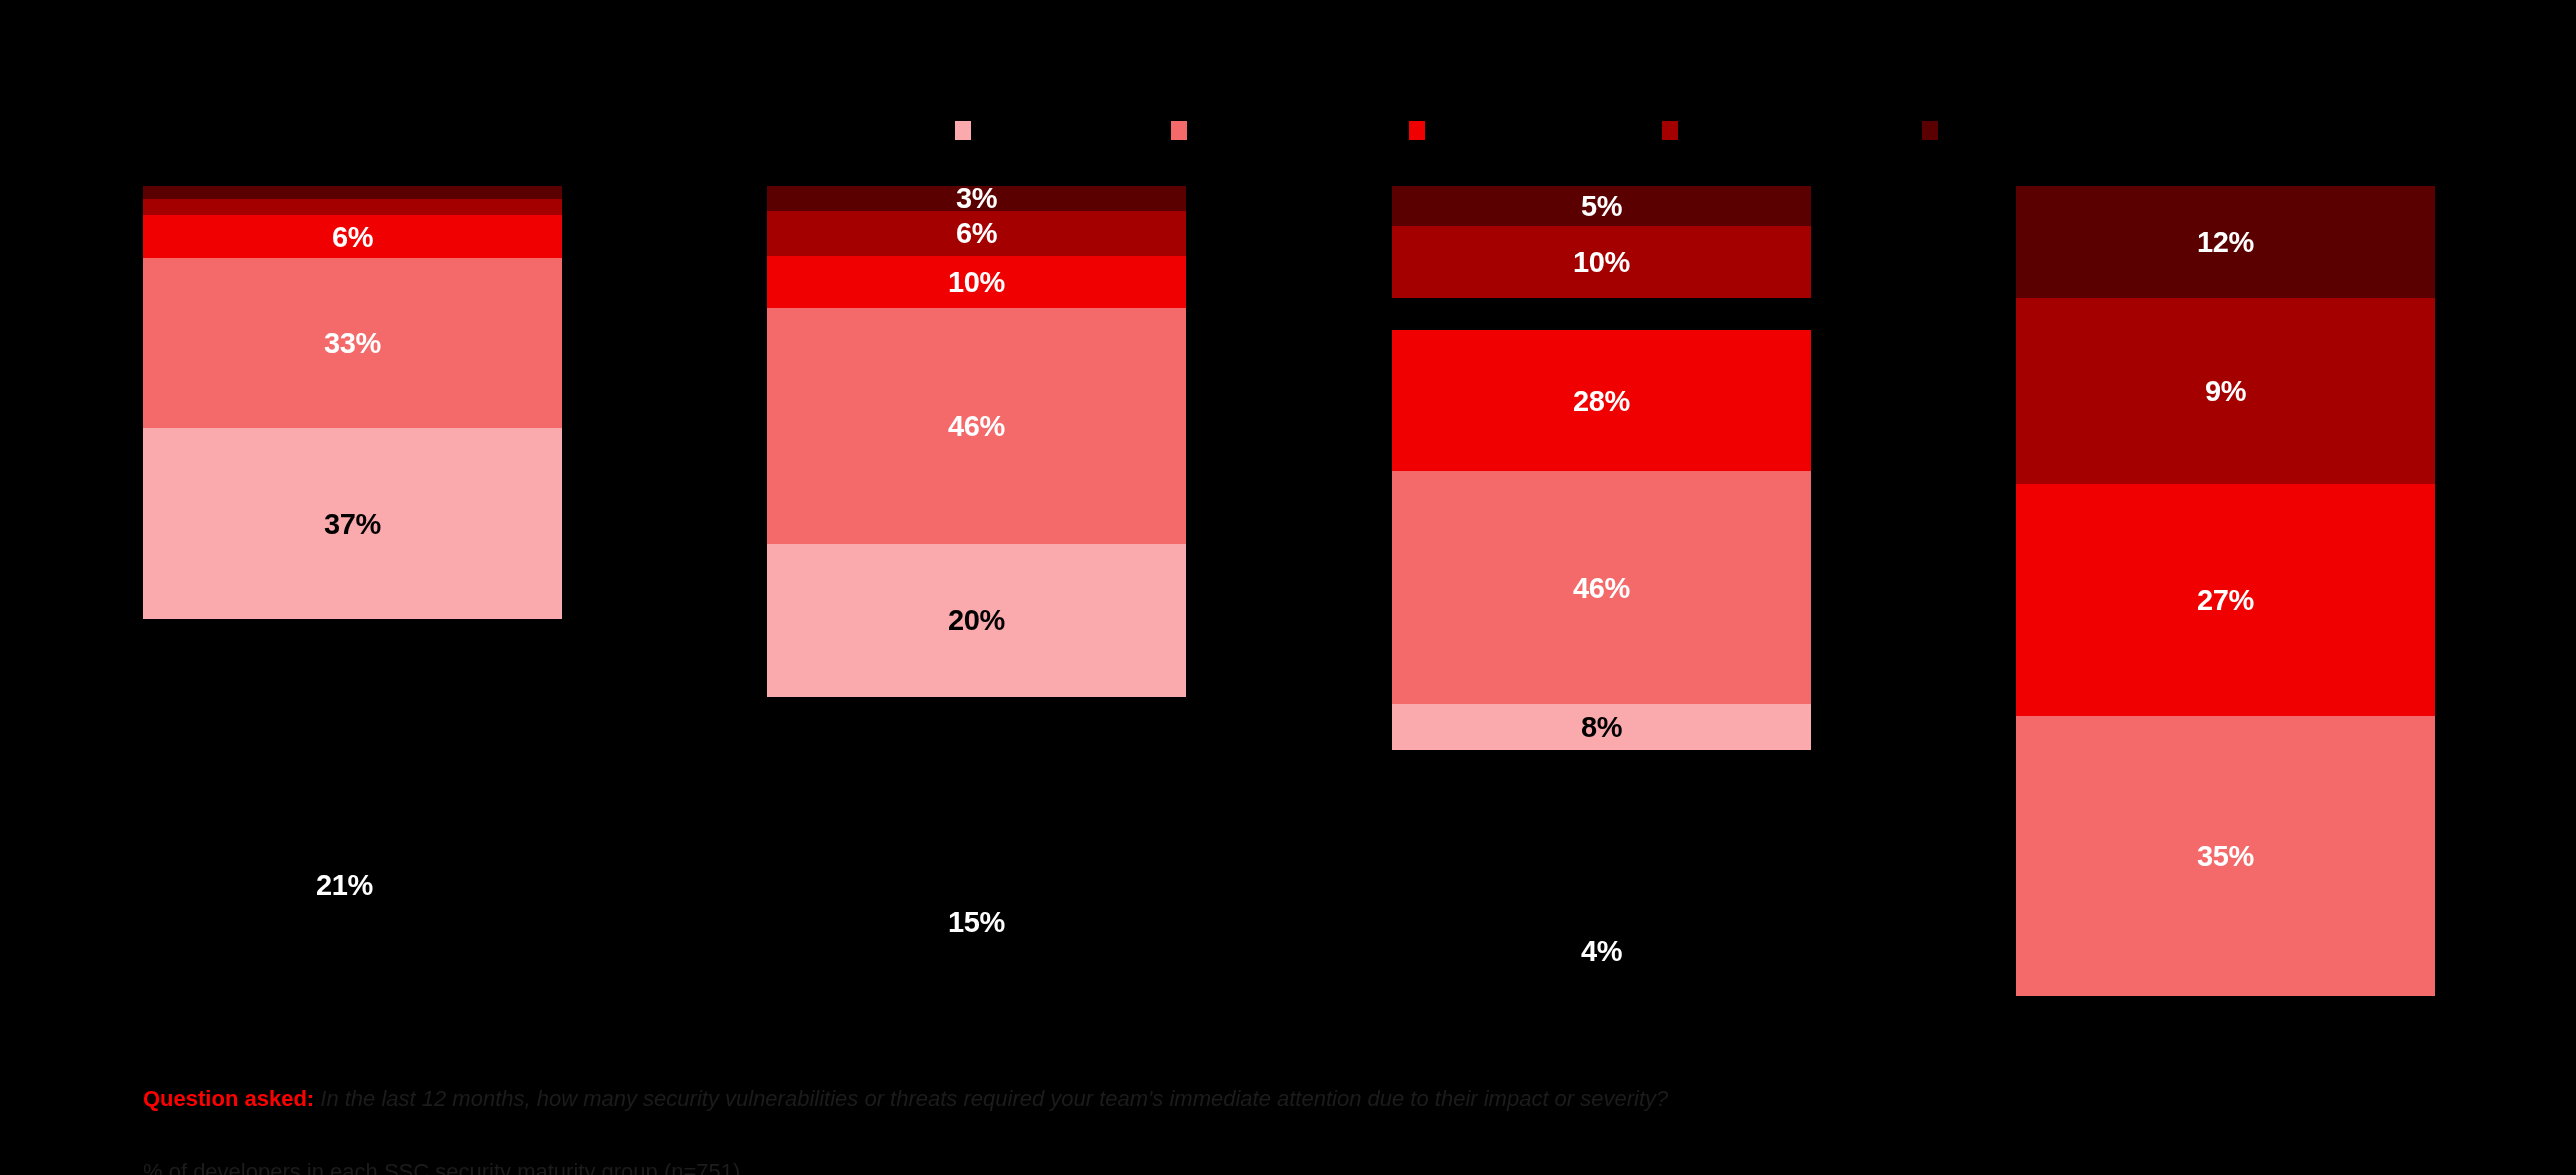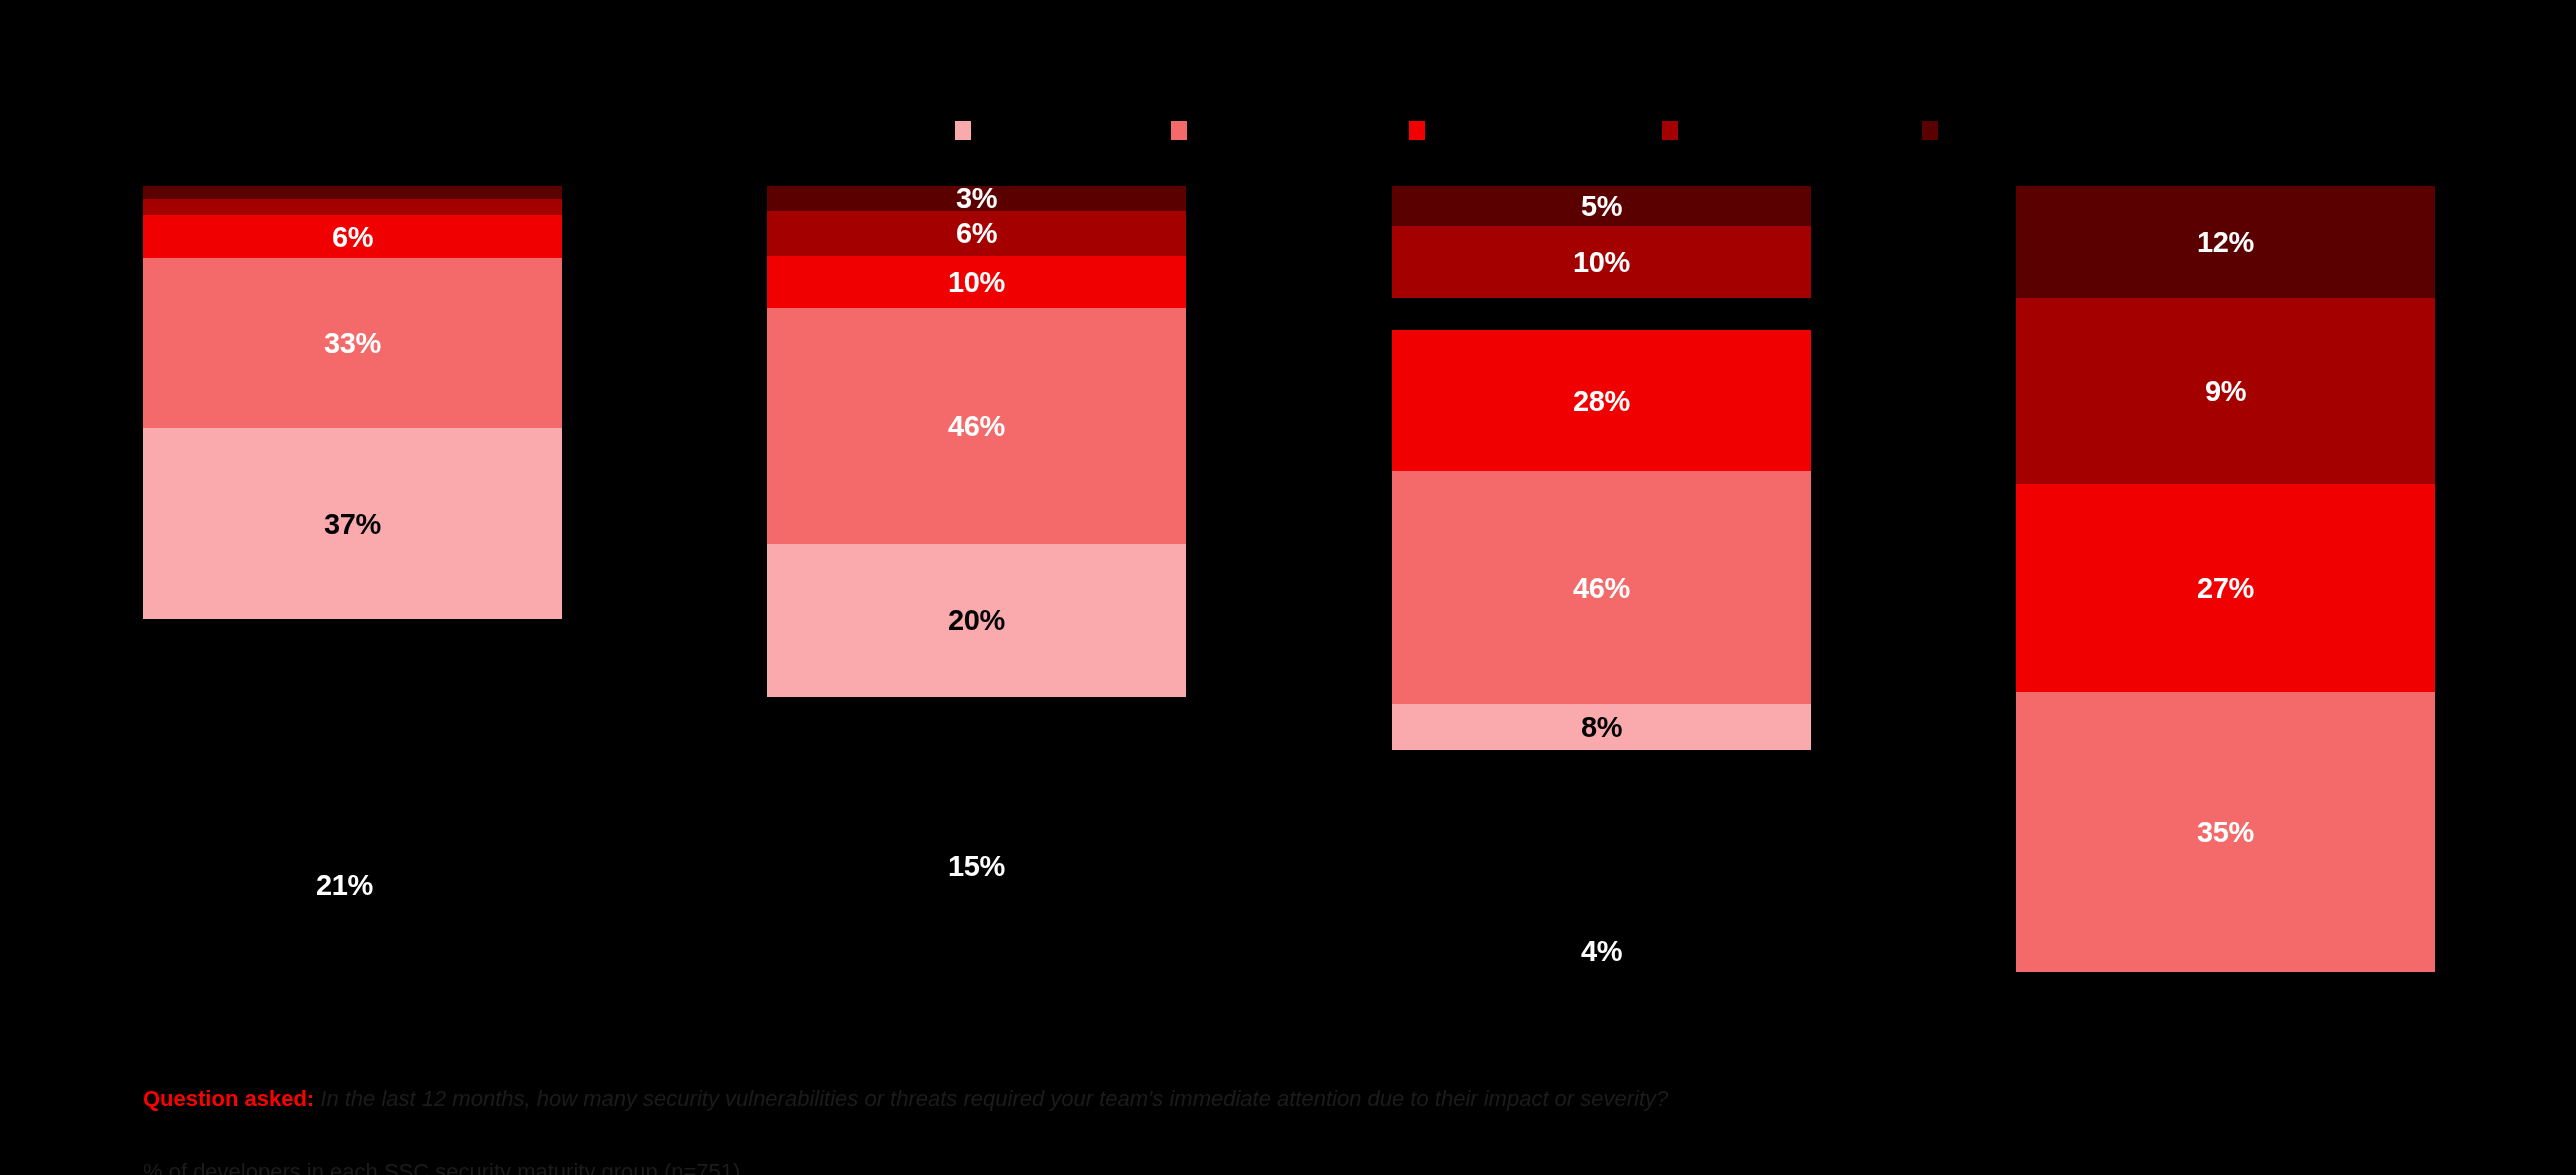--- a/index.html
+++ b/index.html
@@ -169,21 +169,21 @@
             <span class="seg-label light">10%</span>
           </div>
           <div class="seg" style="height: 236px; background: rgb(244, 106, 106);">
             <span class="seg-label light">46%</span>
           </div>
           <div class="seg" style="height: 153px; background: rgb(250, 170, 172);">
             <span class="seg-label dark">20%</span>
           </div>
         </div>
       </div>
-      <div class="outside-label" style="left: 767px; top: 852px; width: 419px;">15%</div>
+      <div class="outside-label" style="left: 767px; top: 908px; width: 419px;">15%</div>
       <div class="bar-group" style="left: 1392px; width: 419px;">
         <div class="bar" style="top: 186px; width: 419px;">
           <div class="seg" style="height: 40px; background: rgb(91, 0, 0);">
             <span class="seg-label light">5%</span>
           </div>
           <div class="seg" style="height: 72px; background: rgb(165, 0, 0);">
             <span class="seg-label light">10%</span>
           </div>
           <div class="seg" style="height: 141px; background: rgb(240, 0, 0); margin-top: 32px;">
             <span class="seg-label light">28%</span>
@@ -198,21 +198,21 @@
       </div>
       <div class="outside-label" style="left: 1392px; top: 937px; width: 419px;">4%</div>
       <div class="bar-group" style="left: 2016px; width: 419px;">
         <div class="bar" style="top: 186px; width: 419px;">
           <div class="seg" style="height: 112px; background: rgb(91, 0, 0);">
             <span class="seg-label light">12%</span>
           </div>
           <div class="seg" style="height: 186px; background: rgb(165, 0, 0);">
             <span class="seg-label light">9%</span>
           </div>
-          <div class="seg" style="height: 208px; background: rgb(240, 0, 0); padding-left: 36px;">
+          <div class="seg" style="height: 232px; background: rgb(240, 0, 0); padding-left: 36px;">
             <span class="seg-label light">27%</span>
           </div>
           <div class="seg" style="height: 280px; background: rgb(244, 106, 106);">
             <span class="seg-label light">35%</span>
           </div>
         </div>
       </div>
     </div>
 
   <div class="footnote">

